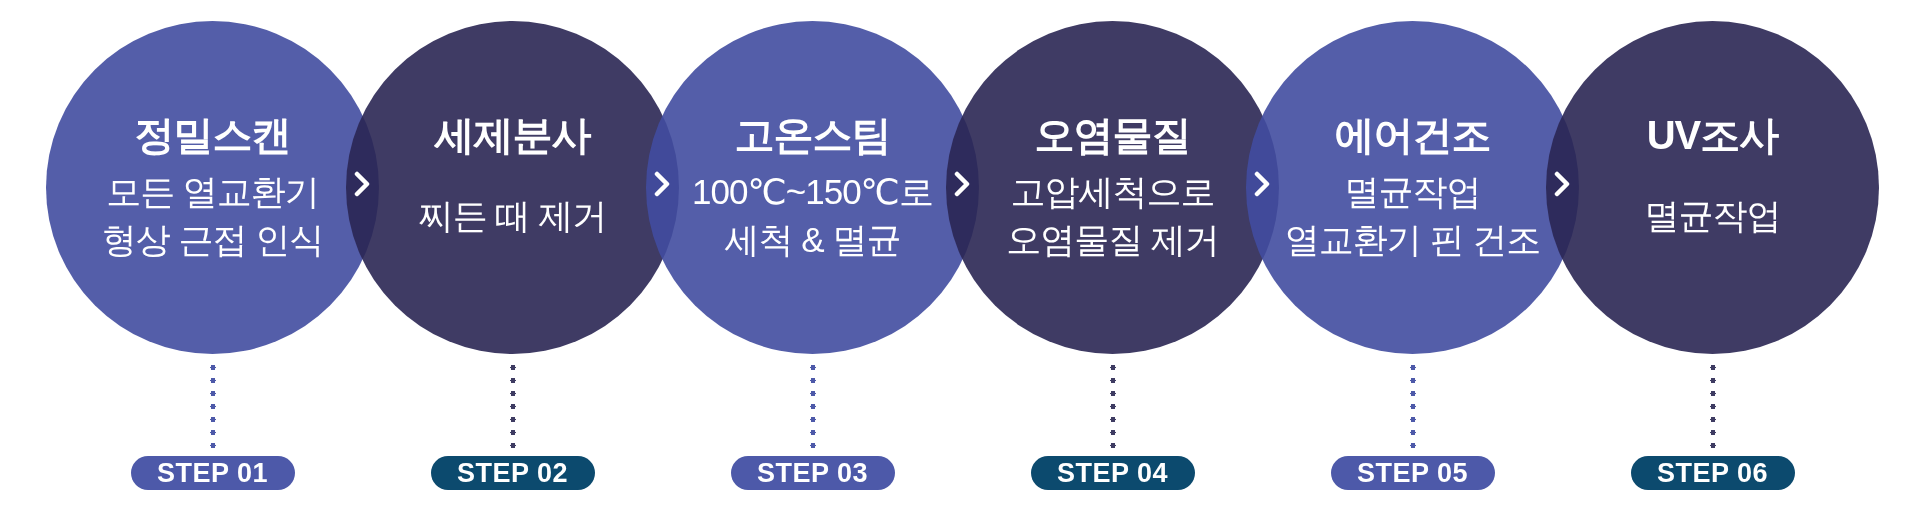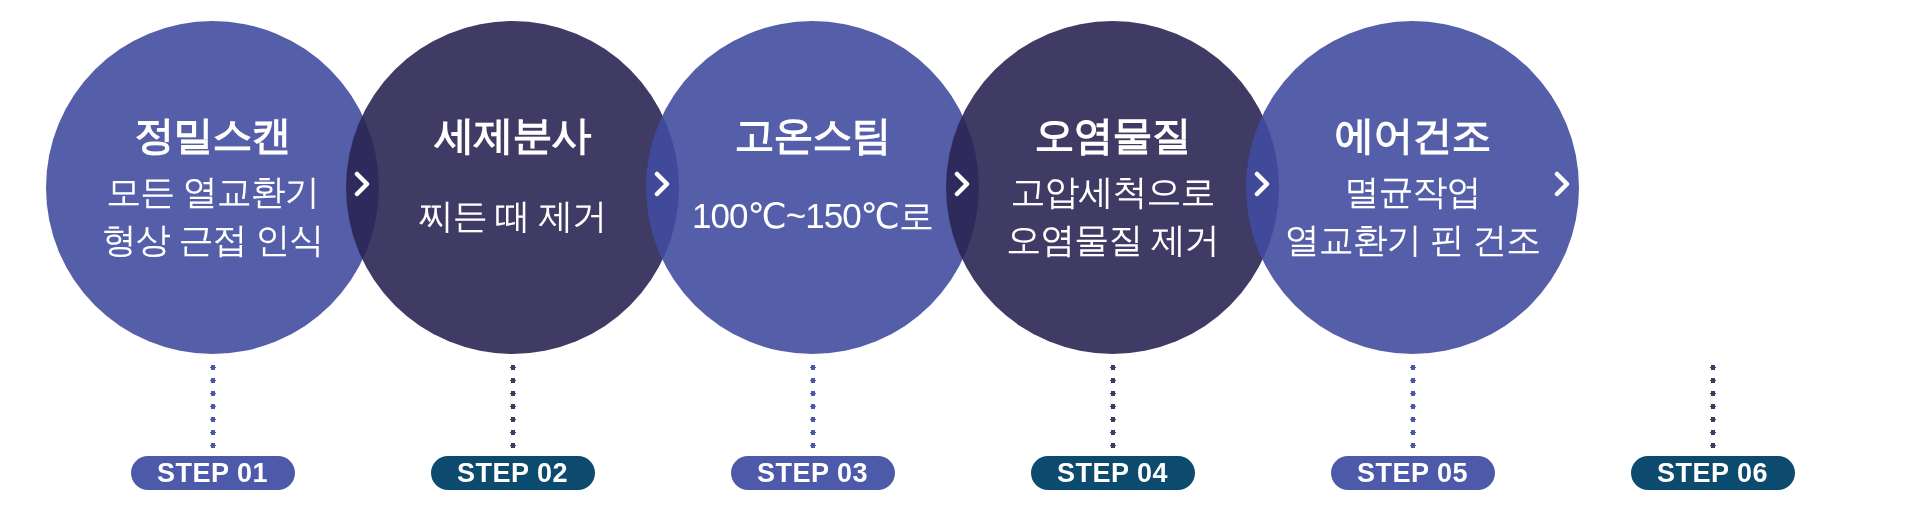--- a/index.html
+++ b/index.html
@@ -74,20 +74,21 @@
     </div>
     <div class="connector navy"></div>
     <div class="pill navy">STEP 02</div>
   </div>
 
   <div class="step" style="left:646px">
     <div class="circle blue">
       <div class="title">고온스팀</div>
       <div class="desc">
         <span>100℃~150℃로</span>
+        <span>세척 &amp; 멸균</span>
       </div>
     </div>
     <div class="connector blue"></div>
     <div class="pill blue">STEP 03</div>
   </div>
 
   <div class="step" style="left:946px">
     <div class="circle navy">
       <div class="title">오염물질</div>
       <div class="desc">
@@ -105,20 +106,27 @@
       <div class="desc">
         <span>멸균작업</span>
         <span>열교환기 핀 건조</span>
       </div>
     </div>
     <div class="connector blue"></div>
     <div class="pill blue">STEP 05</div>
   </div>
 
   <div class="step" style="left:1546px">
+    <div class="circle navy">
+      <div class="title">UV조사</div>
+      <div class="desc">
+        <span>멸균작업</span>
+        <span></span>
+      </div>
+    </div>
     <div class="connector navy"></div>
     <div class="pill navy">STEP 06</div>
   </div>
 
   <svg class="chev" style="left:354px" viewBox="0 0 16 28">
       <polyline points="3,4 13,14 3,24"></polyline>
     </svg>
   <svg class="chev" style="left:654px" viewBox="0 0 16 28">
       <polyline points="3,4 13,14 3,24"></polyline>
     </svg>

